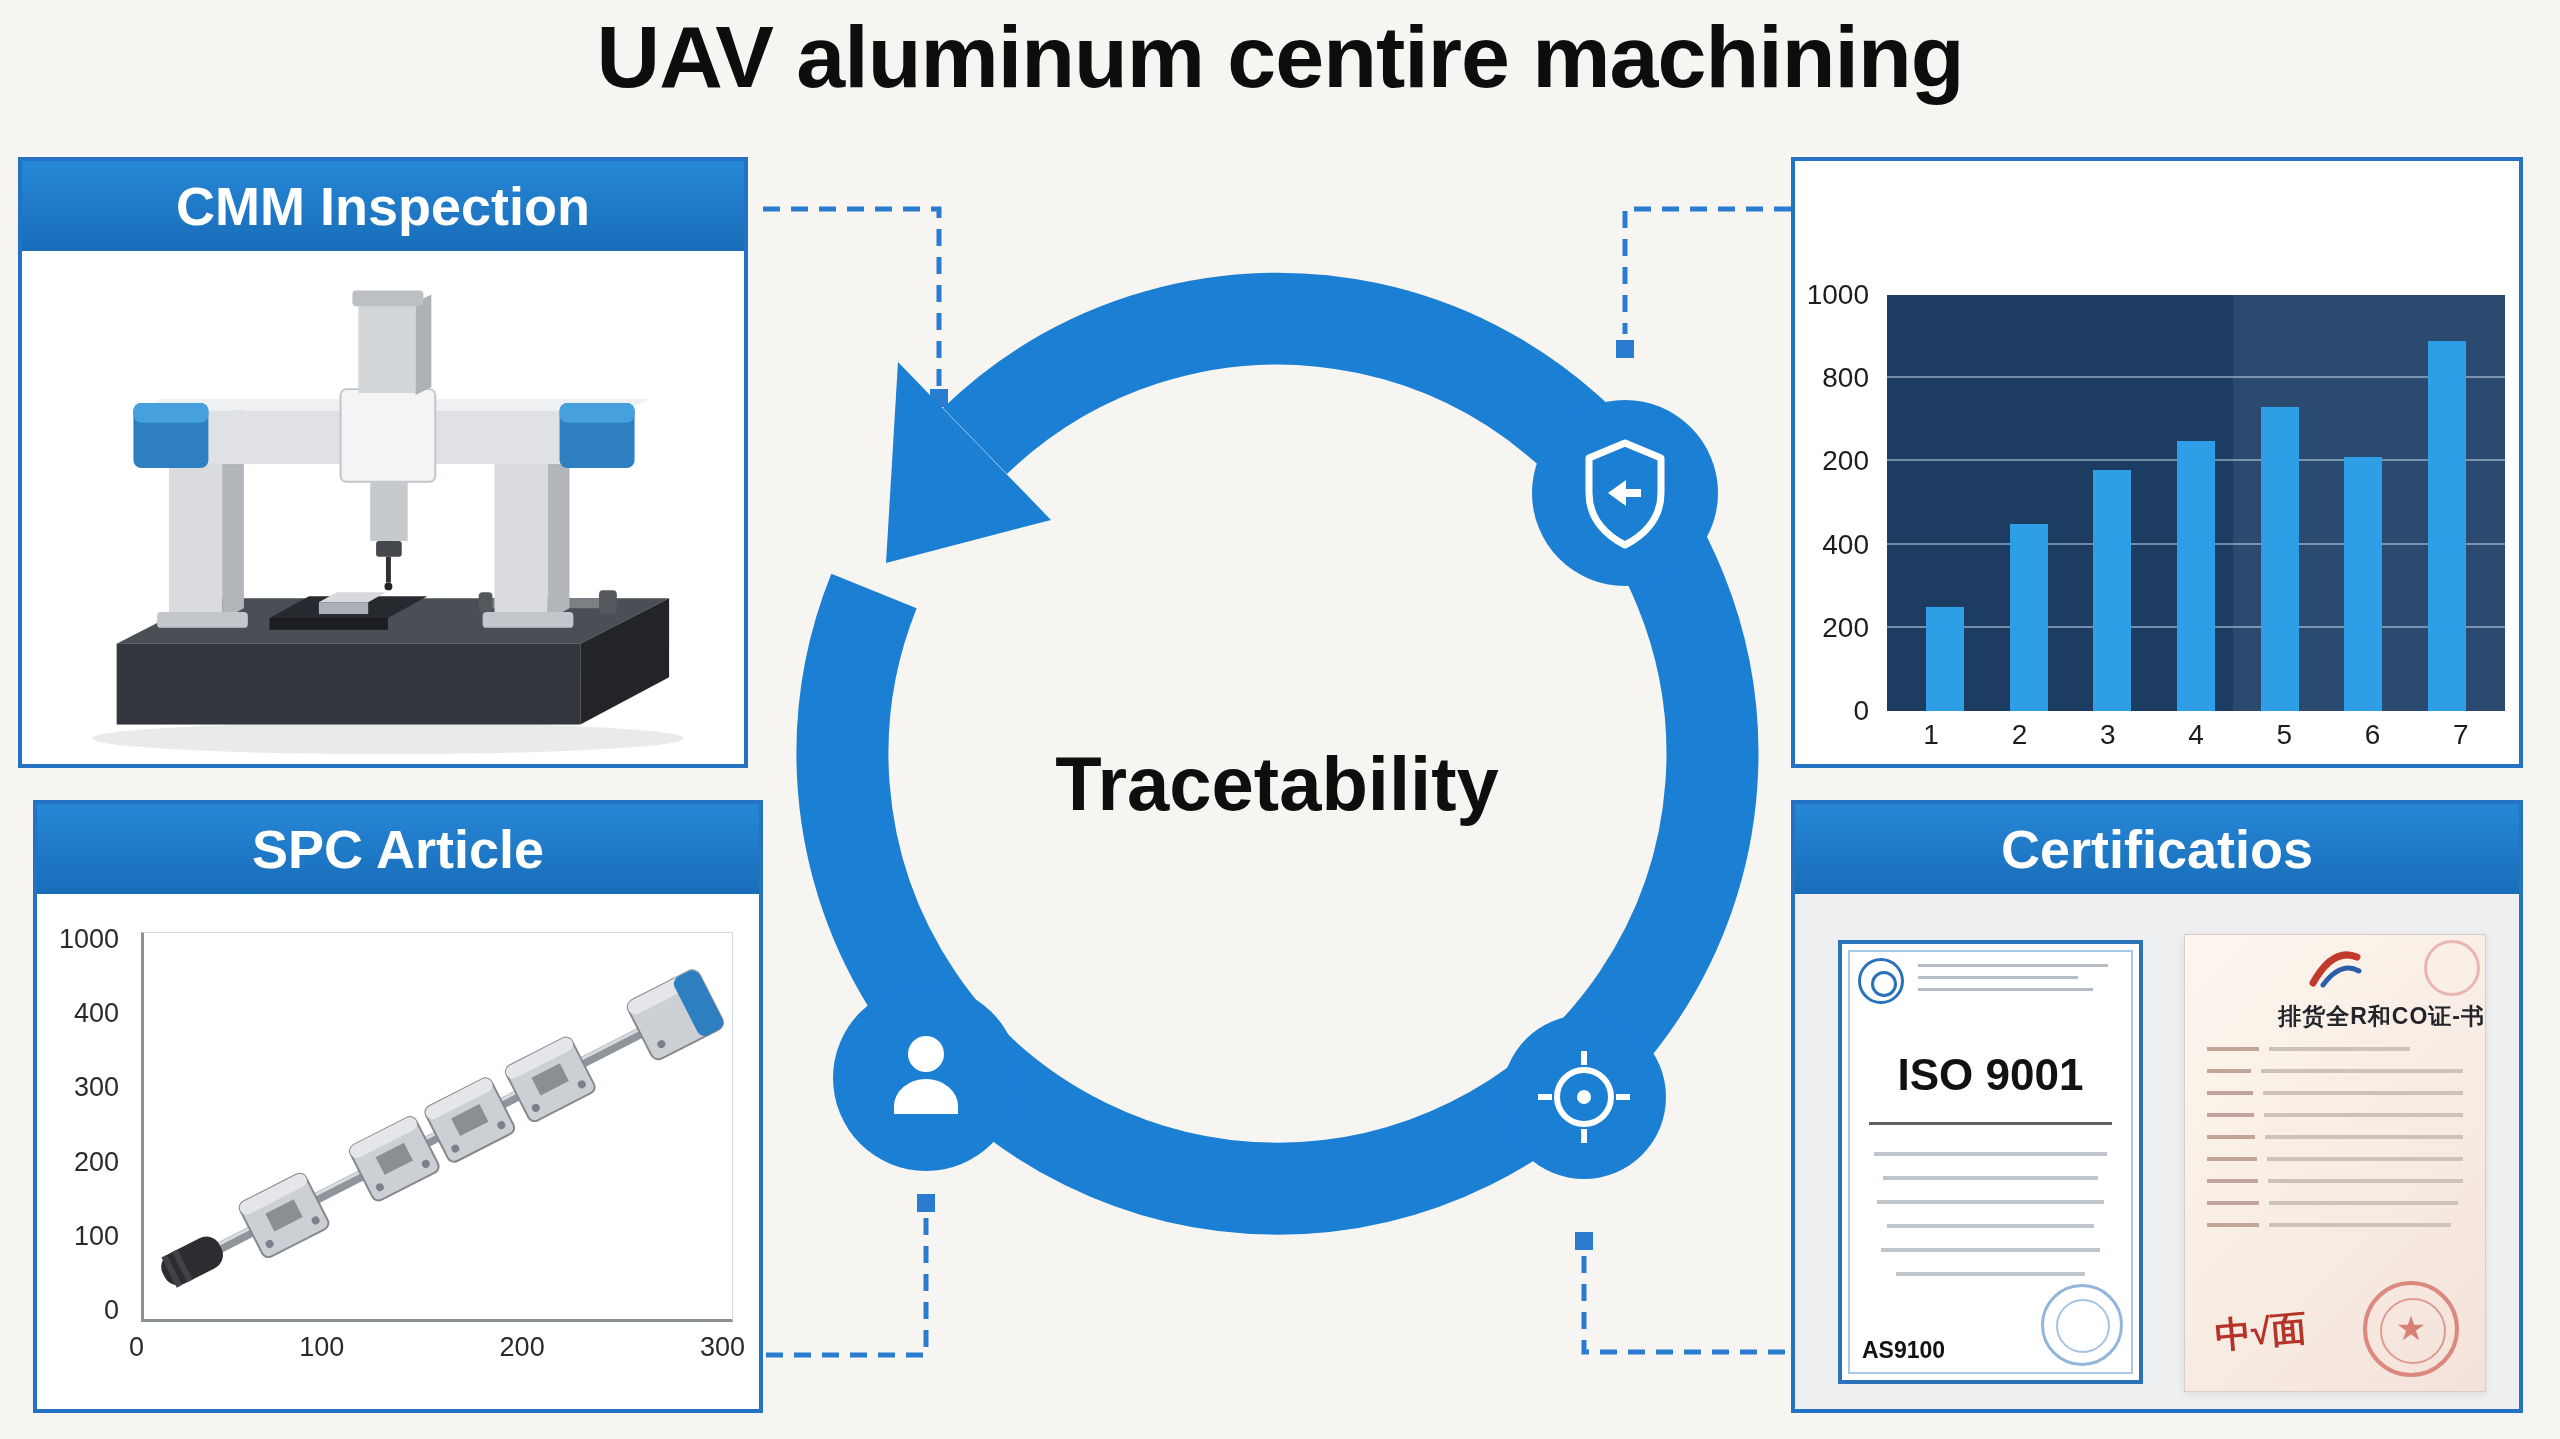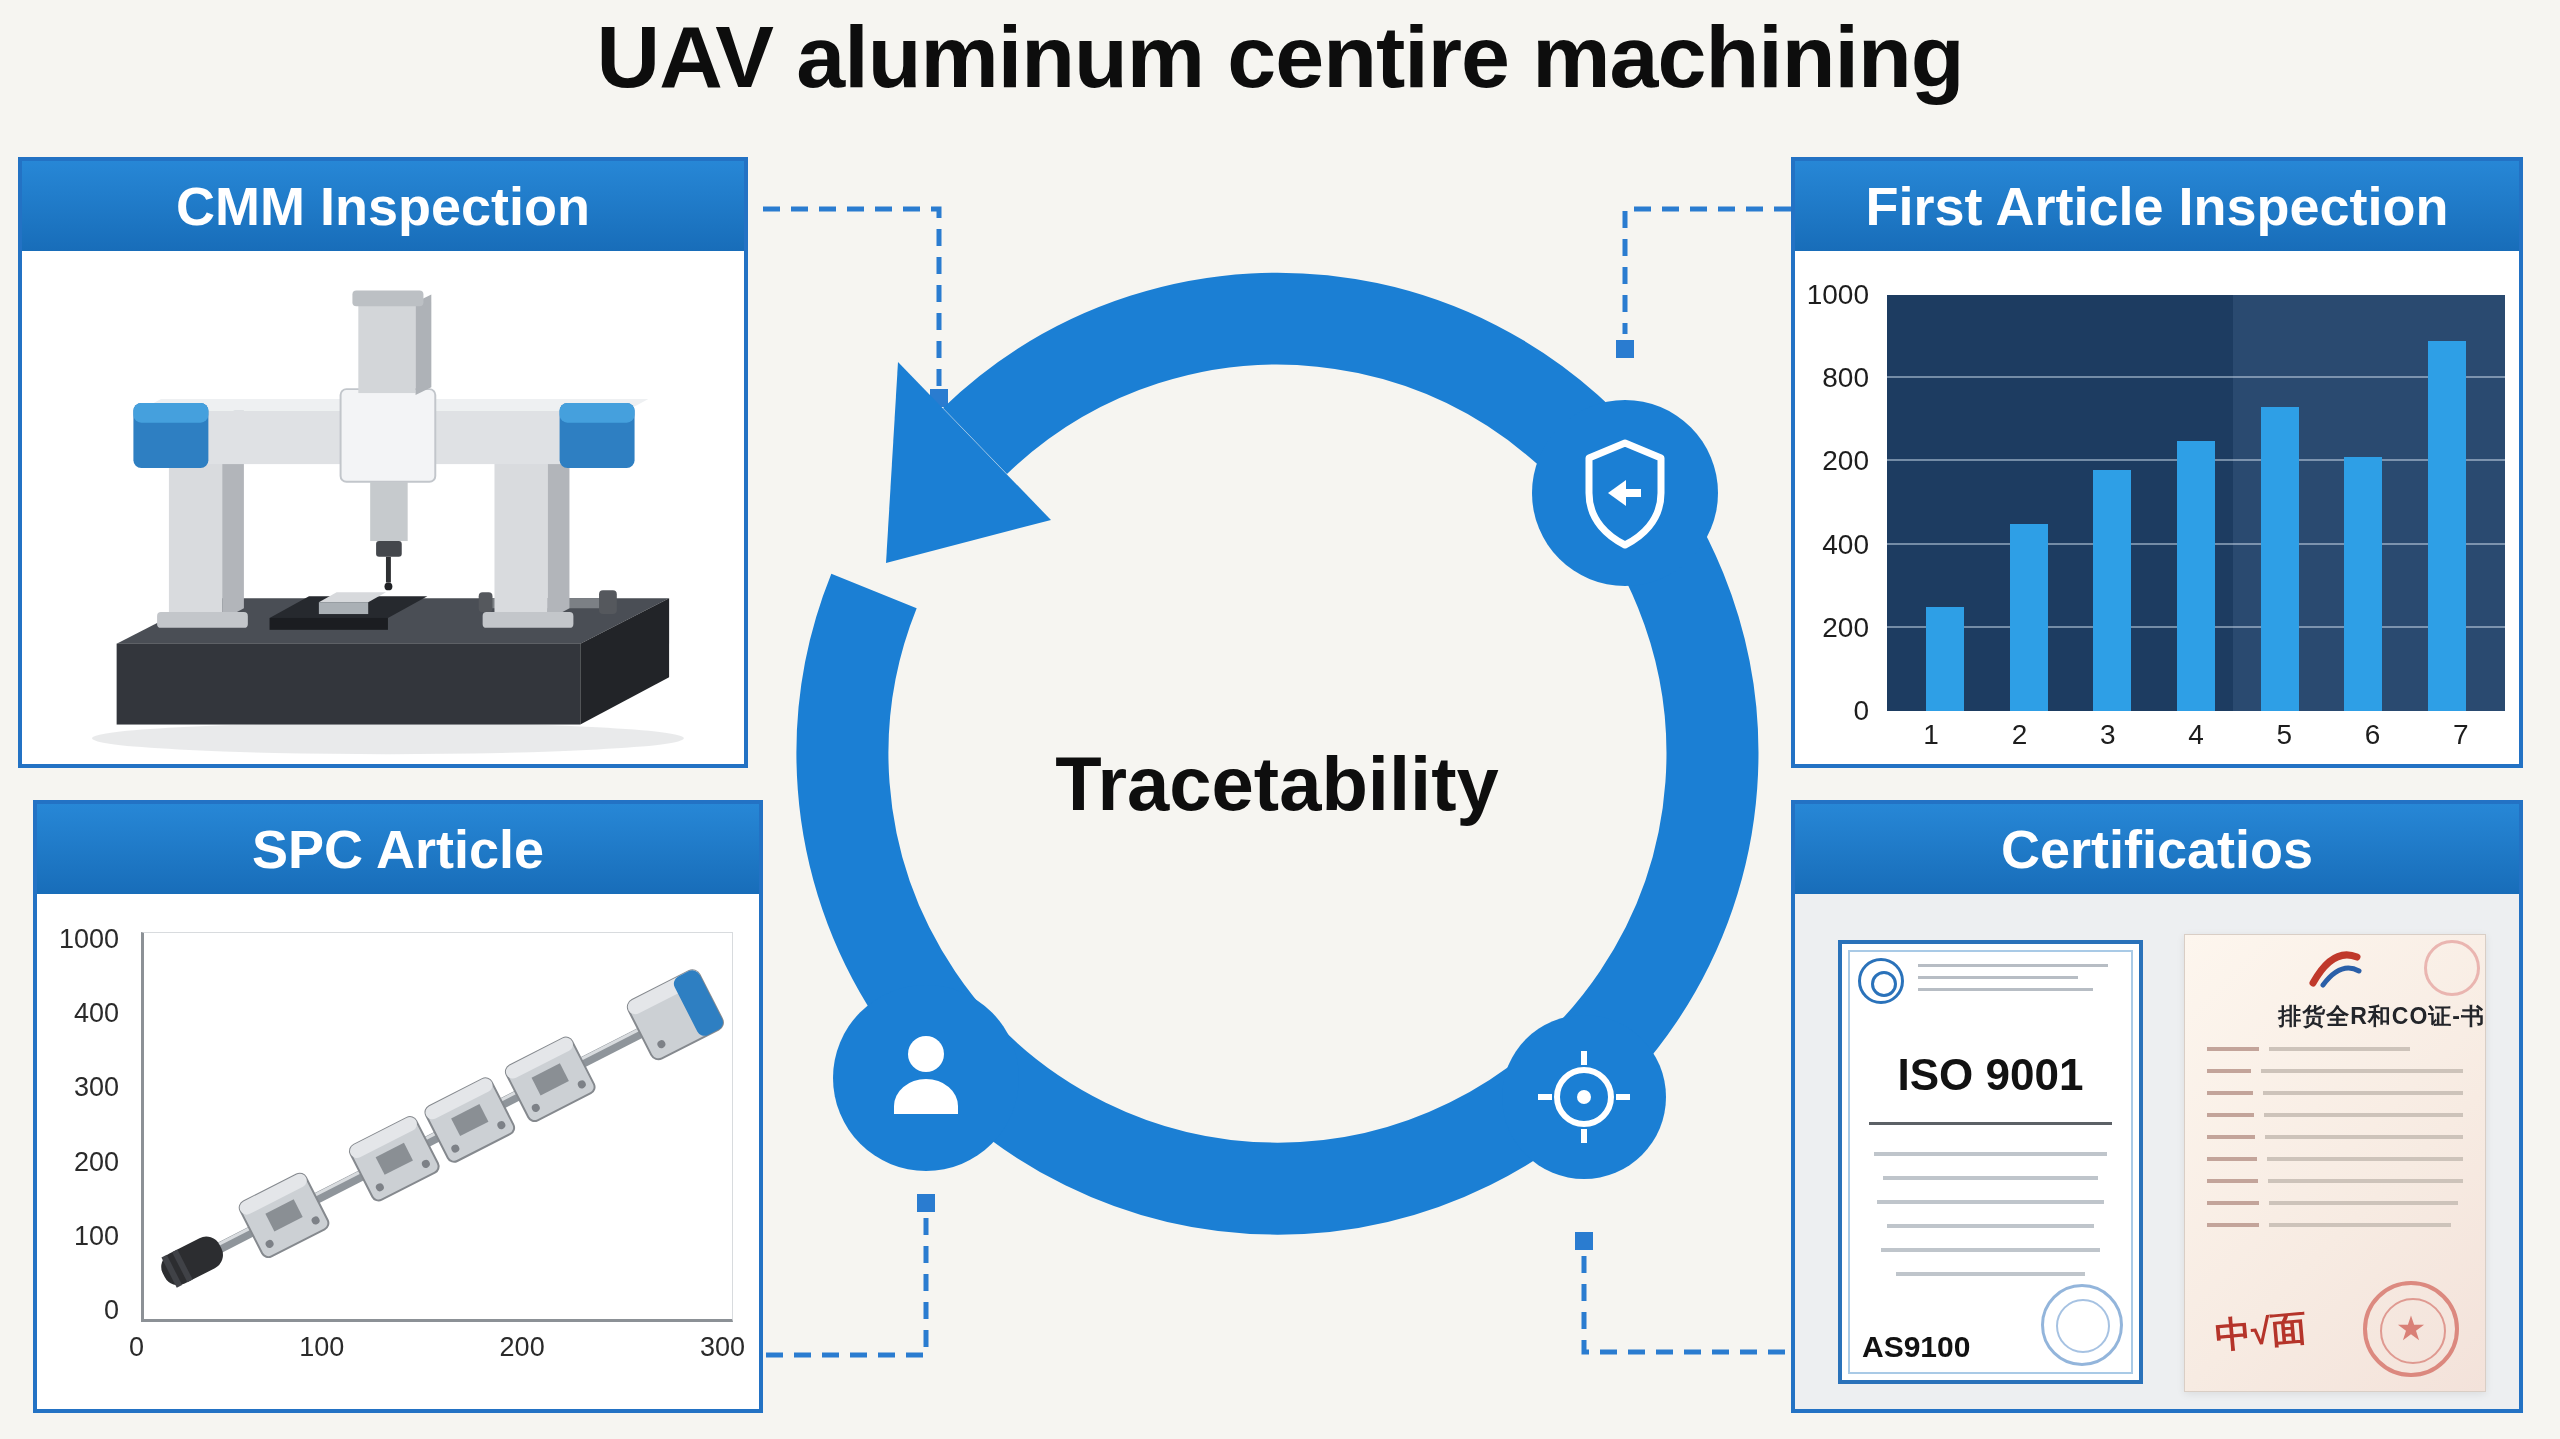--- a/index.html
+++ b/index.html
@@ -61,21 +61,21 @@
     border-radius:50%}
   .emblem::after{content:"";position:absolute;left:10px;top:10px;width:20px;height:20px;
     border:3px solid #2a72ba;border-radius:50%}
   .cert-head-lines{position:absolute;left:76px;top:20px;width:190px}
   .tline-sm{height:3px;background:#b7bdc4;margin-bottom:9px}
   .iso-title{position:absolute;left:0;width:100%;top:106px;text-align:center;
     font-size:44px;font-weight:700;color:#121212}
   .iso-rule{position:absolute;left:9%;top:178px;width:82%;height:3px;background:#5c6166}
   .cert-left-lines{position:absolute;left:9%;top:208px;width:82%}
   .tline{height:4px;background:#bfc5cb;margin:0 auto 20px auto}
-  .as-title{position:absolute;left:20px;bottom:16px;font-size:30px;font-weight:700;color:#121212}
+  .as-title{position:absolute;left:20px;bottom:16px;font-size:23px;font-weight:700;color:#121212}
   .stamp-blue{position:absolute;right:16px;bottom:14px;width:82px;height:82px;border-radius:50%;
     border:3px solid rgba(58,120,190,.55)}
   .stamp-blue::after{content:"";position:absolute;left:12px;top:12px;width:50px;height:50px;
     border-radius:50%;border:2px solid rgba(58,120,190,.45)}
 
   .cert-right{position:absolute;left:389px;top:40px;width:302px;height:458px;
     background:linear-gradient(135deg,#fdf6ee 0%,#f7ebe2 60%,#f3e2da 100%);
     border:1px solid #d9cec5;box-shadow:0 2px 8px rgba(0,0,0,.08)}
   .stamp-corner{position:absolute;right:5px;top:5px;width:56px;height:56px;border-radius:50%;
     border:3px solid rgba(214,110,110,.45)}
@@ -253,21 +253,20 @@
     <div class="spc-x-axis">
         <div class="spc-xlabel">0</div>
         <div class="spc-xlabel">100</div>
         <div class="spc-xlabel">200</div>
         <div class="spc-xlabel">300</div>
       </div>
   </div>
 </div>
 
 <div class="panel" id="panel-fai">
-  <div class="panel-header">First Article Inspection</div>
   <div class="panel-body">
     <div class="fai-y-axis">
         <div class="fai-ytick" style="bottom: 0%;">0</div>
         <div class="fai-ytick" style="bottom: 20%;">200</div>
         <div class="fai-ytick" style="bottom: 40%;">400</div>
         <div class="fai-ytick" style="bottom: 60%;">200</div>
         <div class="fai-ytick" style="bottom: 80%;">800</div>
         <div class="fai-ytick" style="bottom: 100%;">1000</div>
       </div>
     <div class="fai-plot">

